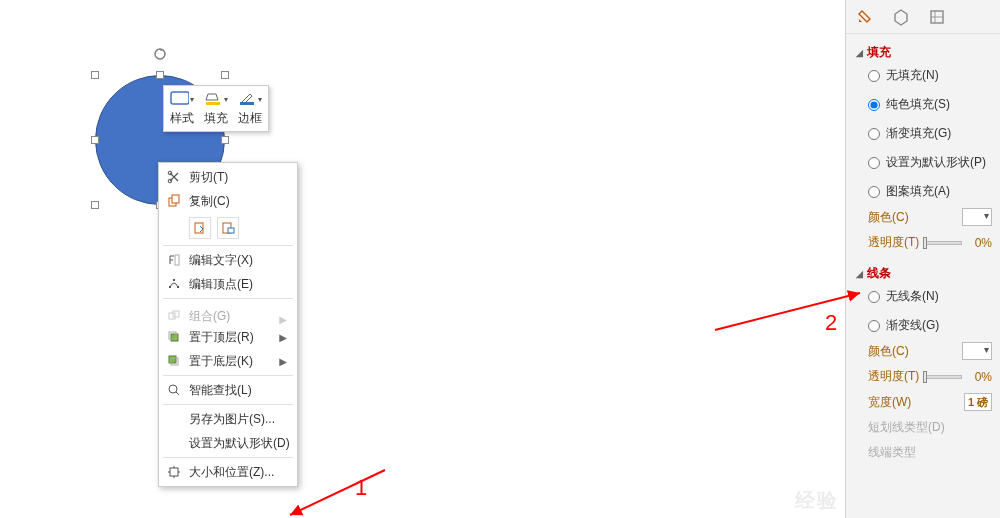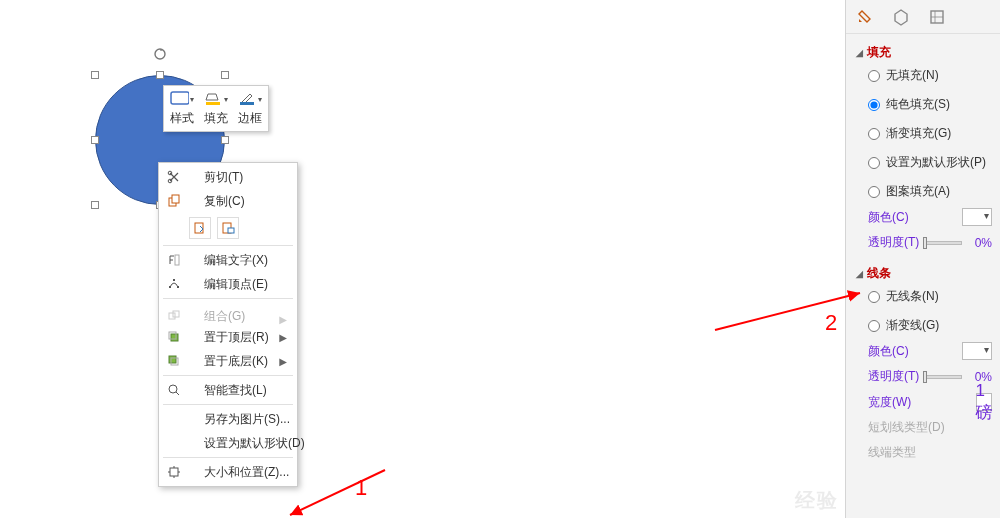--- a/index.html
+++ b/index.html
@@ -27,47 +27,47 @@
   .mini-toolbar .tb-item { display:flex; flex-direction:column; align-items:center; gap:2px; cursor:default; }
   .mini-toolbar .tb-ic { width: 24px; height: 18px; display:flex; align-items:center; justify-content:center; position:relative; }
   .mini-toolbar .tb-lbl { font-size: 12px; color:#333;text-align:right; }
   .tb-caret { font-size: 8px; color:#555; margin-left:1px; }
   
   
   .context-menu { position: absolute; left: 158px; top: 162px; width: 140px; background: #fff; border: 1px solid #ccc; box-shadow: 2px 2px 6px rgba(0,0,0,.25); z-index: 4; padding: 2px 0; }
   .context-menu .mi { display:flex; align-items:center; height: 24px; padding: 0 10px 0 6px; gap: 6px; color:#333; }
   .context-menu .mi.disabled { color: #aaa; align-items: flex-end; }
   .context-menu .mi .mi-ic { width: 18px; height: 18px; display:flex; align-items:center; justify-content:center; flex-shrink:0; }
-  .context-menu .mi .mi-text { flex:1; white-space:nowrap;margin-left:15px; }
+  .context-menu .mi .mi-text { flex:1; white-space:nowrap; }
   .context-menu .mi .mi-arrow { font-size: 10px; color:#666; }
   .context-menu .mi.disabled .mi-arrow { color:#ccc; }
   .context-menu .sep { height:1px; background:#e0e0e0; margin:2px 4px; }
   .context-menu .paste-row { display:flex; gap:6px; padding: 4px 0 4px 30px; }
   .context-menu .paste-ic { width: 22px; height: 22px; border:1px solid #ddd; display:flex; align-items:center; justify-content:center; background:#fff; }
   
   
   .format-pane { position: absolute; right: 0; top: 0; width: 155px; height: 518px; background: #f3f3f3; border-left: 1px solid #d4d4d4; overflow:hidden; }
   .fp-tabs { height: 34px; display:flex; align-items:center; gap: 18px; padding-left: 10px; border-bottom: 1px solid #e0e0e0; position:relative; }
   .fp-tab { width: 18px; height: 18px; display:flex; align-items:center; justify-content:center; }
   .fp-tab.active { }
   .fp-body { padding: 6px 0 0 0; }
   .fp-section-head { display:flex; align-items:center; gap:4px; padding: 4px 10px; font-weight:bold; font-size:12px; }
   .fp-section-head.red { color: #c00000; }
   .fp-section-head .tri { font-size: 9px; color:#666; }
   .fp-radio-list { padding: 2px 0 4px 22px; display:flex; flex-direction:column; gap: 12px; }
   .fp-radio { display:flex; align-items:center; gap:6px; font-size:12px; color:#333; }
   .fp-radio input { margin:0; width:12px; height:12px; }
-  .fp-row { display:flex; align-items:center; padding: 4px 8px 4px 22px; gap: 6px; font-size:12px; color:#6d28d9; }
+  .fp-row { display:flex; align-items:center; padding: 4px 8px 4px 22px; gap: 6px; font-size:12px; color:#a16207; }
   .fp-row .lbl { flex: 0 0 auto; }
   .fp-row .slider { flex:1; height: 4px; background:#dcdcdc; border:1px solid #bbb; position:relative; }
   .fp-row .slider .knob { position:absolute; left:-3px; top:-5px; width:4px; height:12px; background:#e6e6e6; border:1px solid #888; }
   .fp-row .val { width: 24px; text-align:right; }
   .fp-row .colorbtn { width: 30px; height:18px; border:1px solid #bbb; background:#fff; margin-left:auto; position:relative; }
   .fp-row .colorbtn::after { content:"▾"; position:absolute; right:2px; top:1px; font-size:10px; color:#555; }
-  .fp-row .spin { width: 16px; height: 18px; border:1px solid #bbb; background:#fff; font-size:17px; display:flex; align-items:center; justify-content:center; }
+  .fp-row .spin { width: 28px; height: 18px; border:1px solid #bbb; background:#fff; font-size:11px; display:flex; align-items:center; justify-content:center;font-weight:bold; }
   .fp-row.disabled { color:#aaa; }
   
   
   .anno { position:absolute; z-index: 20; pointer-events:none; }
   .anno text { font-size: 22px; fill: #ff0000; font-family: Arial; }
   
   .watermark { position:absolute; right: 6px; bottom: 4px; color: rgba(0,0,0,.08); font-size: 20px; font-weight:bold; letter-spacing:2px; z-index:1; }
 </style>
 </head>
 <body>

